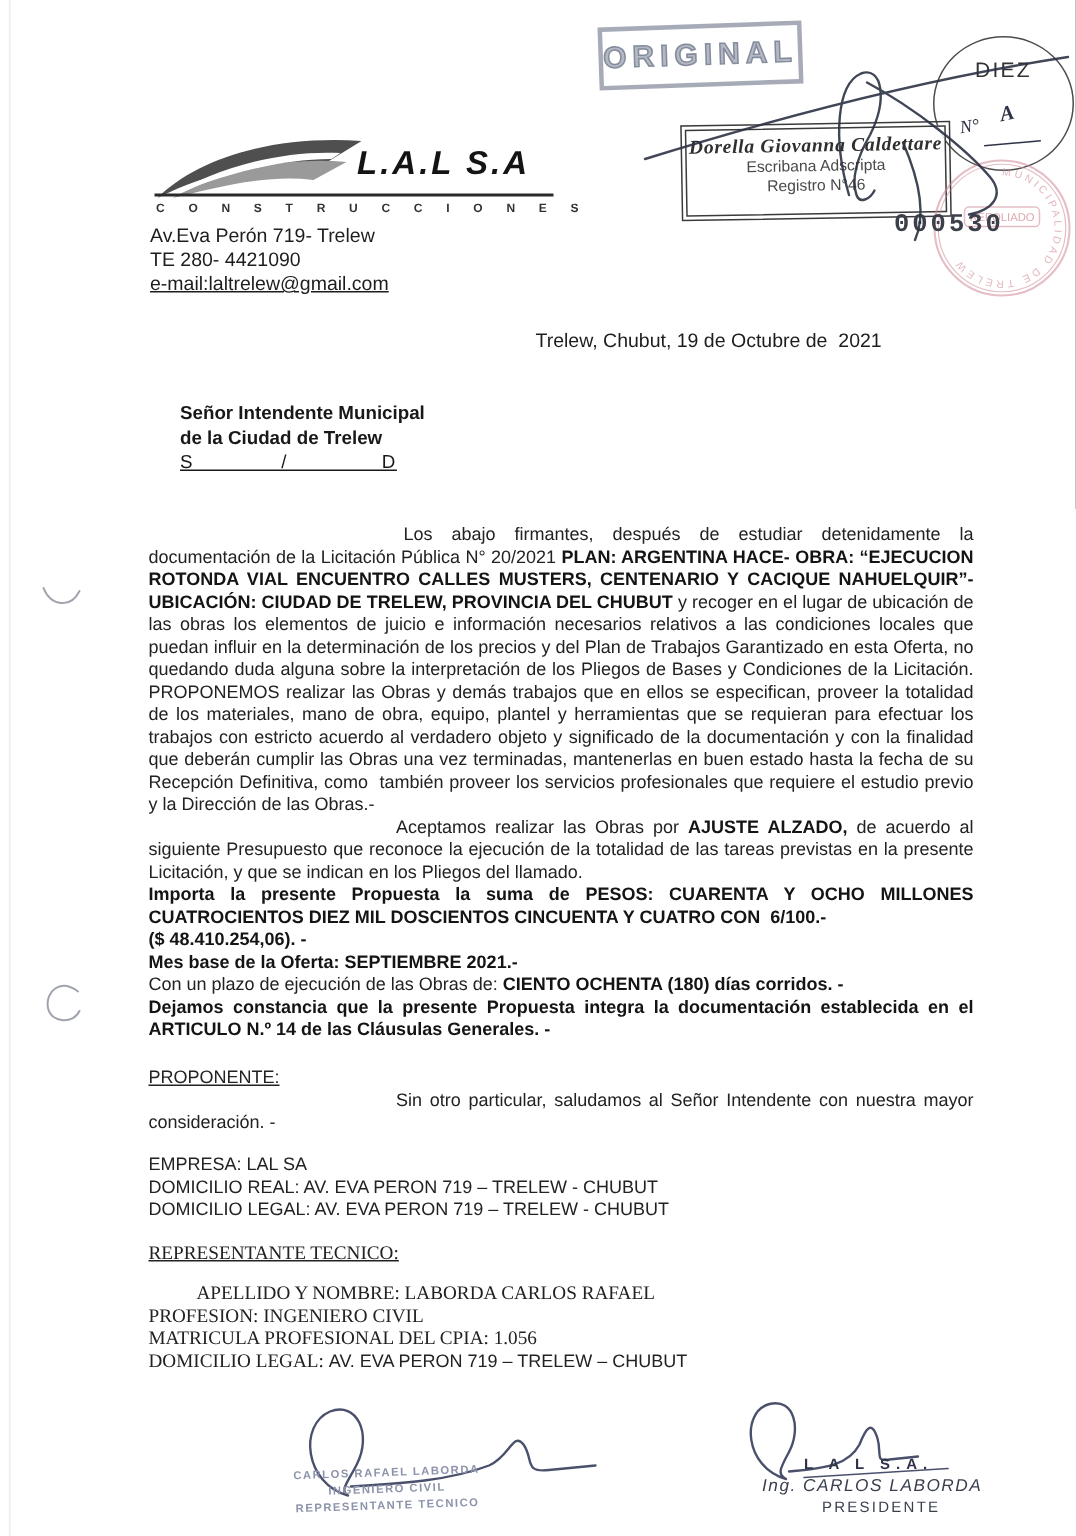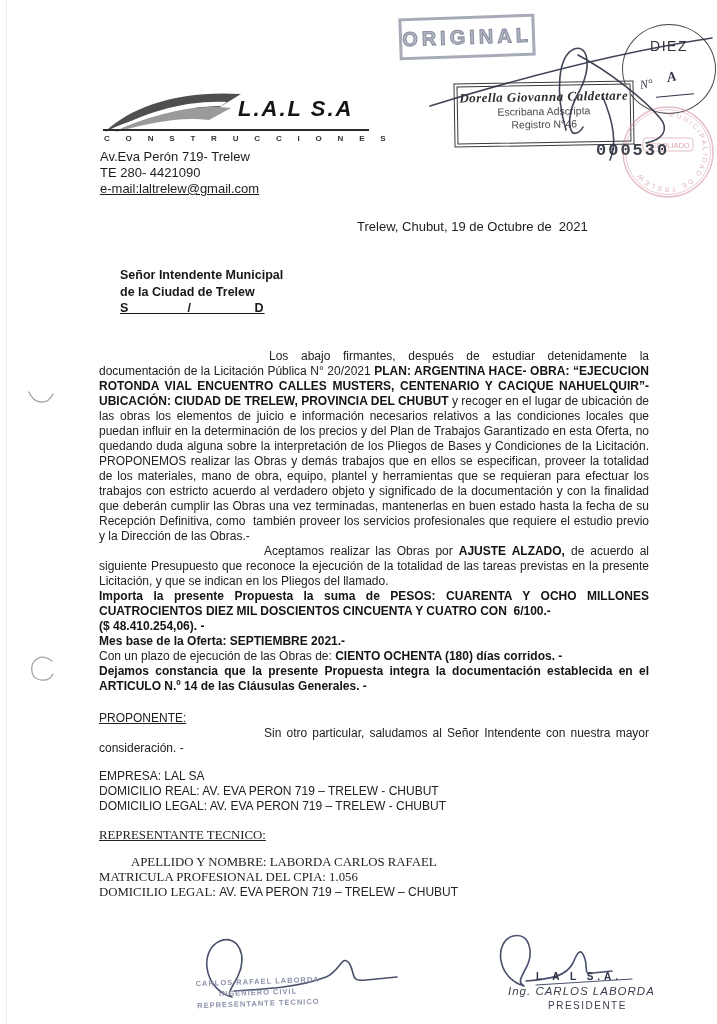--- a/index.html
+++ b/index.html
@@ -54,21 +54,21 @@
     font:italic bold 22px "Liberation Sans",sans-serif;letter-spacing:2px;color:#141414;}
   .logo-rule{left:103px;top:129px;width:266px;height:2px;background:#2b2b2b;}
   .logo-sub{left:104px;top:134px;
     font:bold 8px "Liberation Sans",sans-serif;letter-spacing:6.8px;color:#333;}
   .address{left:100px;top:149px;font:13px/16px "Liberation Sans",sans-serif;color:#1d1d1d;}
   .address .u{text-decoration:underline;}
 
   
   .date-line{left:357px;top:219px;font:13px "Liberation Sans",sans-serif;color:#1d1d1d;}
   .recipient{left:120px;top:267px;font:bold 12.5px/16.5px "Liberation Sans",sans-serif;color:#181818;}
-  .recipient .sd{font-weight:bold;text-decoration:underline;letter-spacing:1px;}
+  .recipient .sd{font-weight:normal;text-decoration:underline;letter-spacing:1px;}
   #letter-body{left:99px;top:349px;width:550px;}
   .bp{margin:0;font:12px/15px "Liberation Sans",sans-serif;color:#222;}
   .bp.just{text-align:justify;}
   .bp .b{font-weight:bold;color:#141414;}
   .bp .u{text-decoration:underline;}
   .bp .serif{font-family:Liberation Serif, serif;font-size:12.8px;}
   .bp .sans{font-family:"Liberation Sans",sans-serif;}
 
   
   .ink-overlay{left:0;top:0;width:717px;height:1024px;pointer-events:none;}
@@ -154,20 +154,21 @@
       <p class="bp"><span class="b">Mes base de la Oferta: SEPTIEMBRE 2021.-</span></p>
       <p class="bp"><span>Con un plazo de ejecución de las Obras de: </span><span class="b">CIENTO OCHENTA (180) días corridos. -</span></p>
       <p class="bp just"><span class="b">Dejamos constancia que la presente Propuesta integra la documentación establecida en el ARTICULO N.º 14 de las Cláusulas Generales. -</span></p>
       <p class="bp" style="margin-top: 17px;"><span class="u">PROPONENTE:</span></p>
       <p class="bp just" style="text-indent: 165px;"><span>Sin otro particular, saludamos al Señor Intendente con nuestra mayor consideración. -</span></p>
       <p class="bp" style="margin-top: 13px;"><span>EMPRESA: LAL SA</span></p>
       <p class="bp"><span>DOMICILIO REAL: AV. EVA PERON 719 – TRELEW - CHUBUT</span></p>
       <p class="bp"><span>DOMICILIO LEGAL: AV. EVA PERON 719 – TRELEW - CHUBUT</span></p>
       <p class="bp" style="margin-top: 14px;"><span class="u serif">REPRESENTANTE TECNICO:</span></p>
       <p class="bp" style="margin-top: 12px; margin-left: 32px;"><span class="serif">APELLIDO Y NOMBRE: LABORDA CARLOS RAFAEL</span></p>
+      <p class="bp"><span class="serif">PROFESION: INGENIERO CIVIL</span></p>
       <p class="bp"><span class="serif">MATRICULA PROFESIONAL DEL CPIA: 1.056</span></p>
       <p class="bp"><span class="serif">DOMICILIO LEGAL: </span><span class="sans">AV. EVA PERON 719 – TRELEW – CHUBUT</span></p>
     </div>
 
   <svg class="abs ink-overlay" width="717" height="1024" viewBox="0 0 717 1024" fill="none">
 
     <g stroke="#2d3245" stroke-width="1.6" opacity="0.9" stroke-linecap="round">
       <path d="M 430,106 C 520,78 620,52 712,38"></path>
       <path d="M 566,130 C 555,92 558,56 574,49 C 588,44 592,66 580,90 C 572,104 567,118 571,130 C 573,136 580,133 583,127"></path>
       <path d="M 578,55 C 610,72 645,100 660,118 C 670,130 662,140 646,143"></path>

